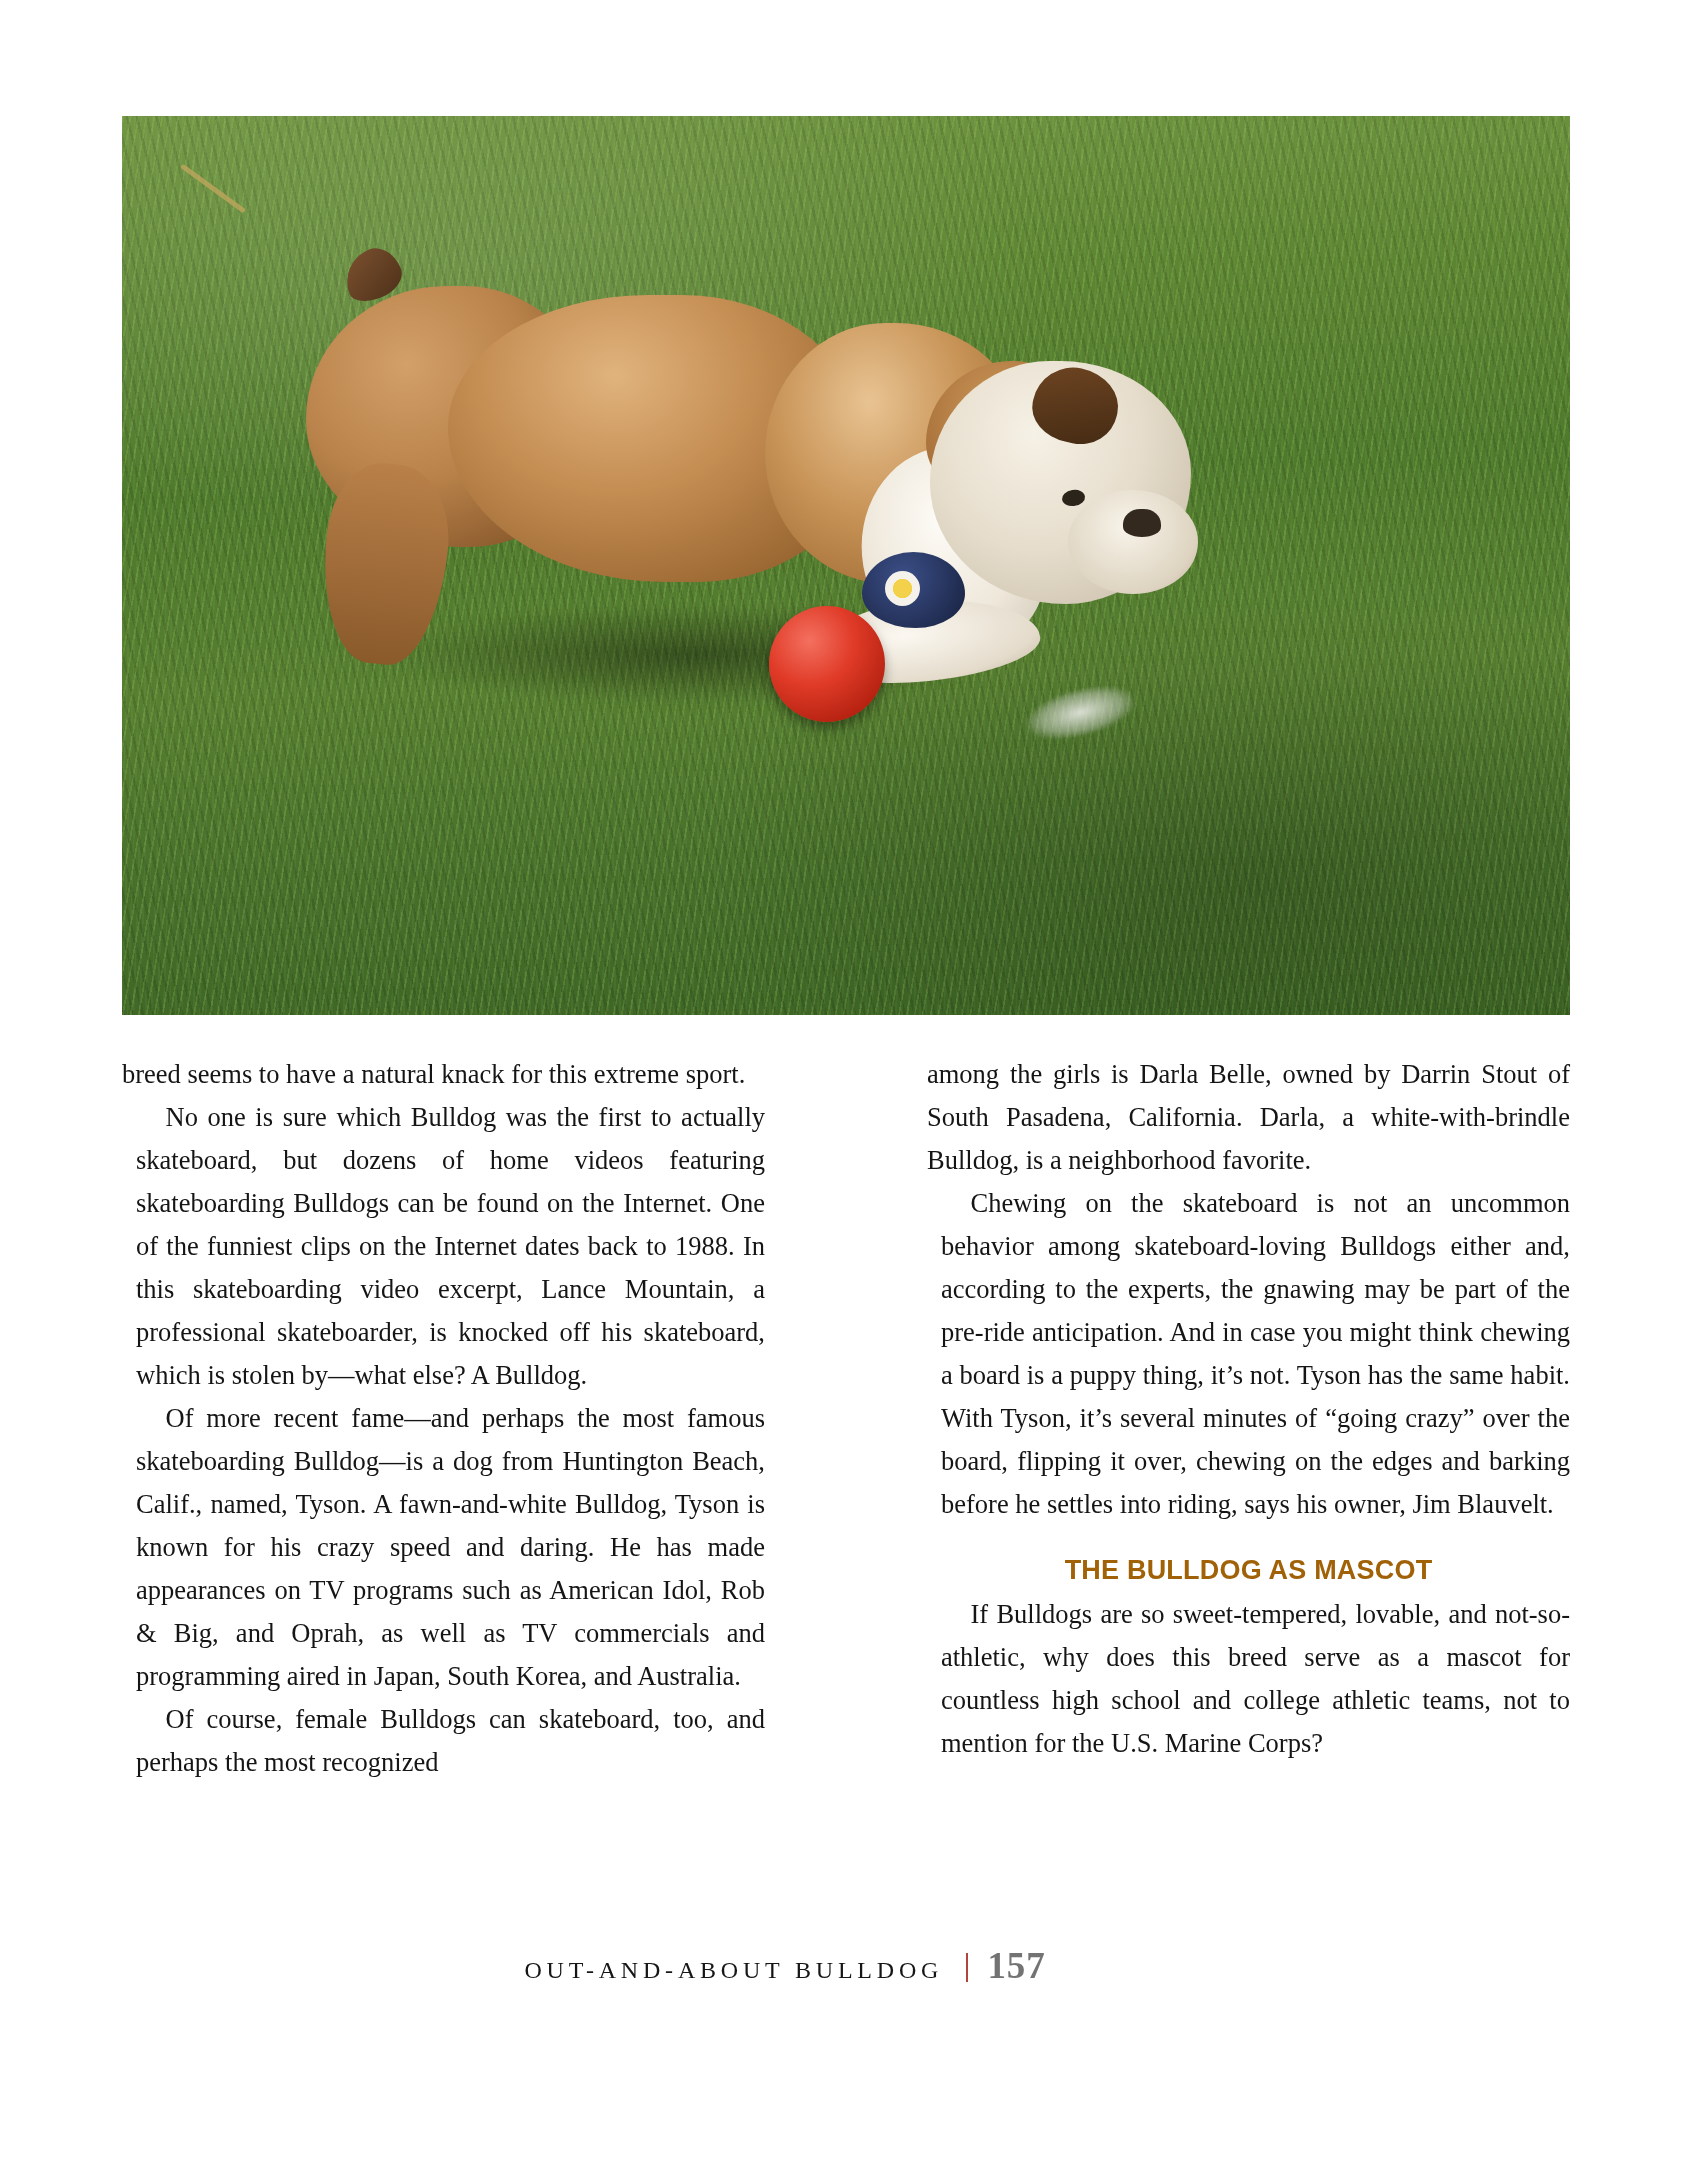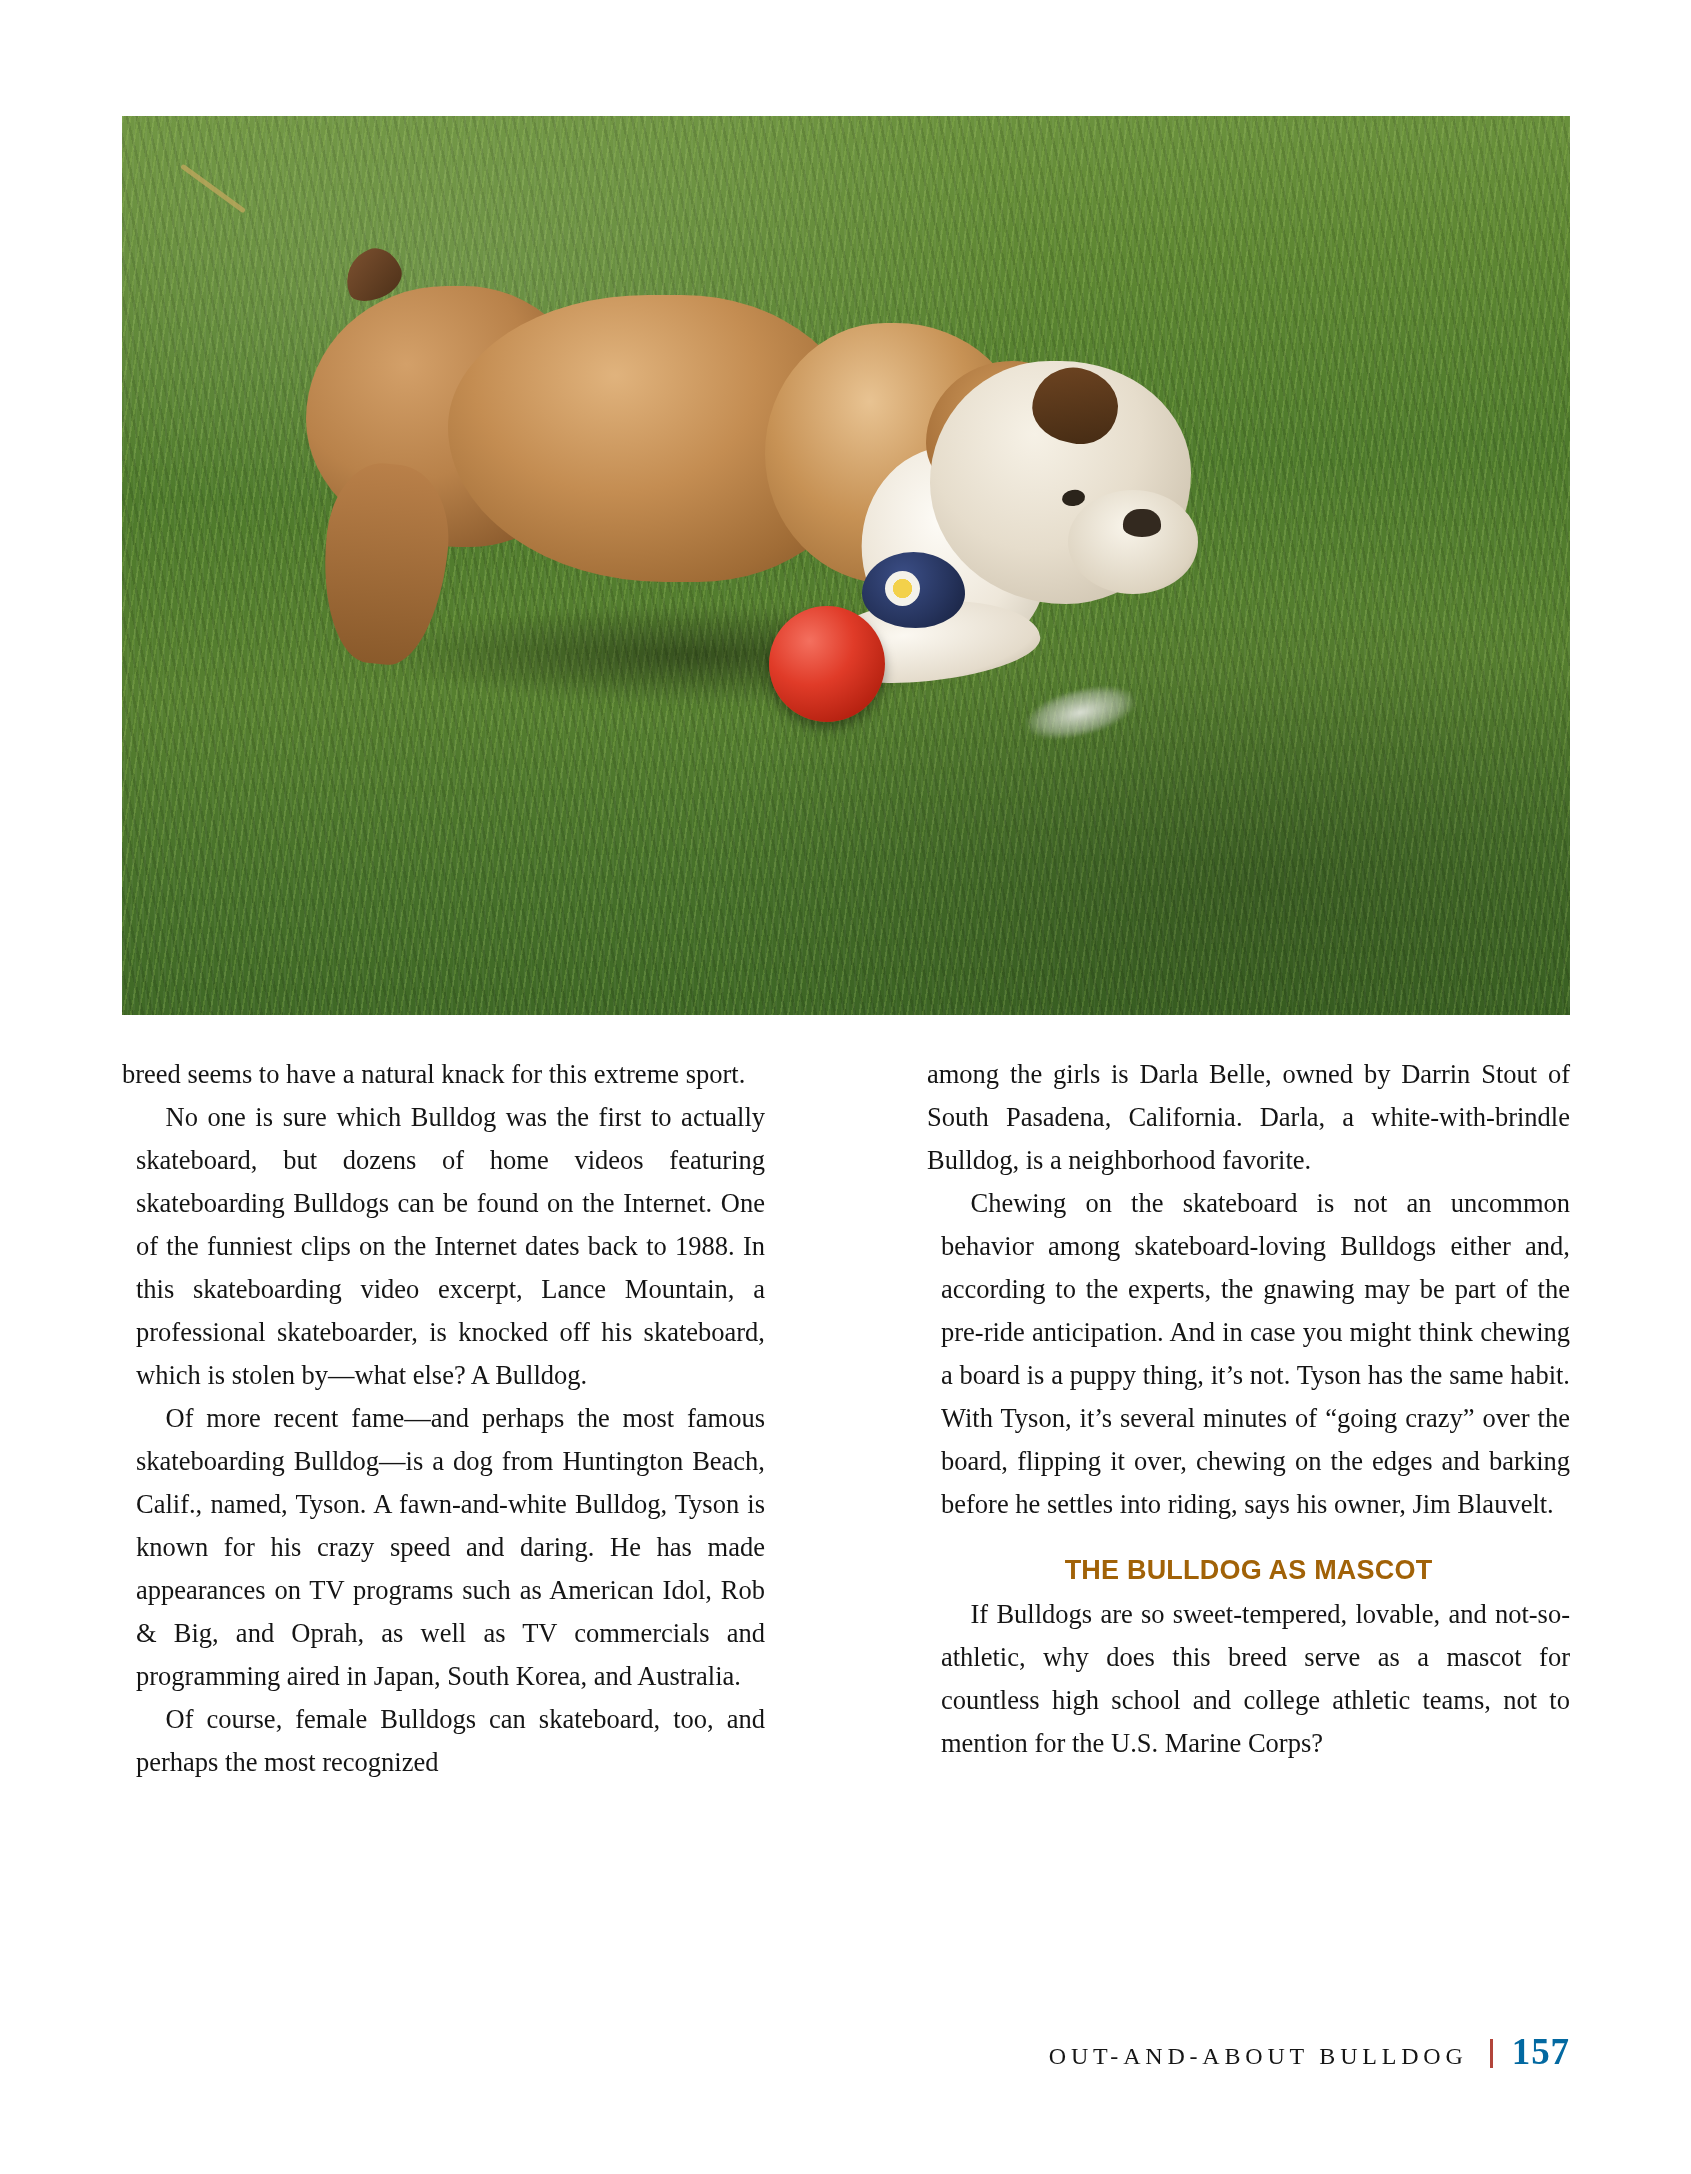--- a/index.html
+++ b/index.html
@@ -212,23 +212,23 @@
     line-height: 43px;
     margin: 22.6px 0 1.7px 0;
     color: #a16207;
     text-align: center;
   }
 
   
   .footer {
     position: absolute;
     left: 0;
-    top: 1984px;
+    top: 1944px;
     width: 1570px;
-    text-align: right;
+    text-align: center;
   }
   .footer-inner {
     display: inline-flex;
     align-items: baseline;
     gap: 0;
   }
   .footer-title {
     font-family: "Liberation Serif", serif;
     font-size: 24px;
     letter-spacing: 4.8px;
@@ -240,23 +240,22 @@
     height: 29.5px;
     background: #b2453b;
     margin: 0 19px 0 22.6px;
     position: relative;
     top: 4.3px;
   }
   .footer-page {
     font-family: "Liberation Serif", serif;
     font-size: 37px;
     font-weight: bold;
-    color: #0369a1;
+    color: #737373;
     letter-spacing: 0.9px;
-    margin-top: 46px;
   }
 </style>
 </head>
 <body>
 
 <div class="page">
 
   <div class="photo">
     <div class="grass"></div>
     <div class="straw"></div>

